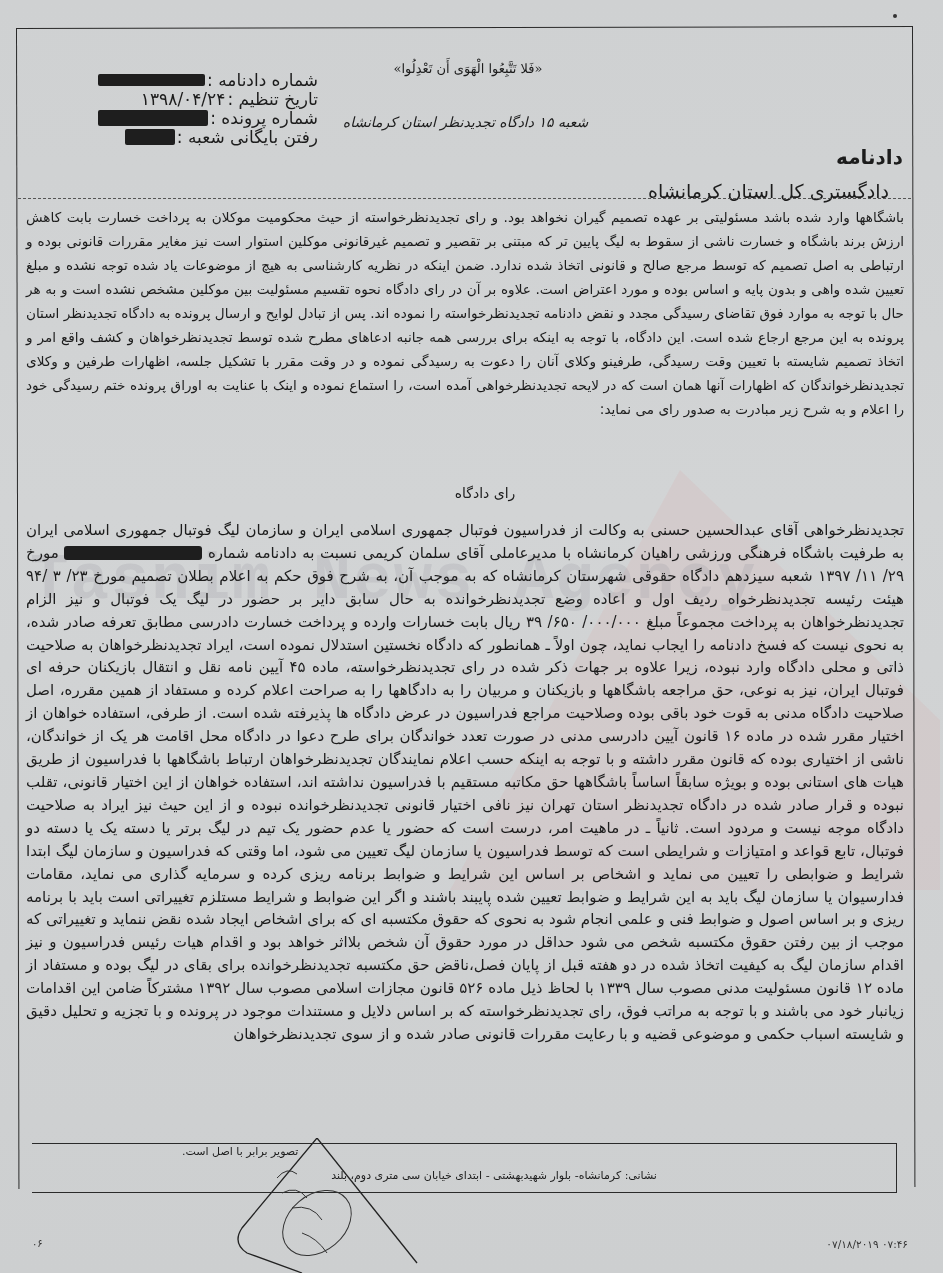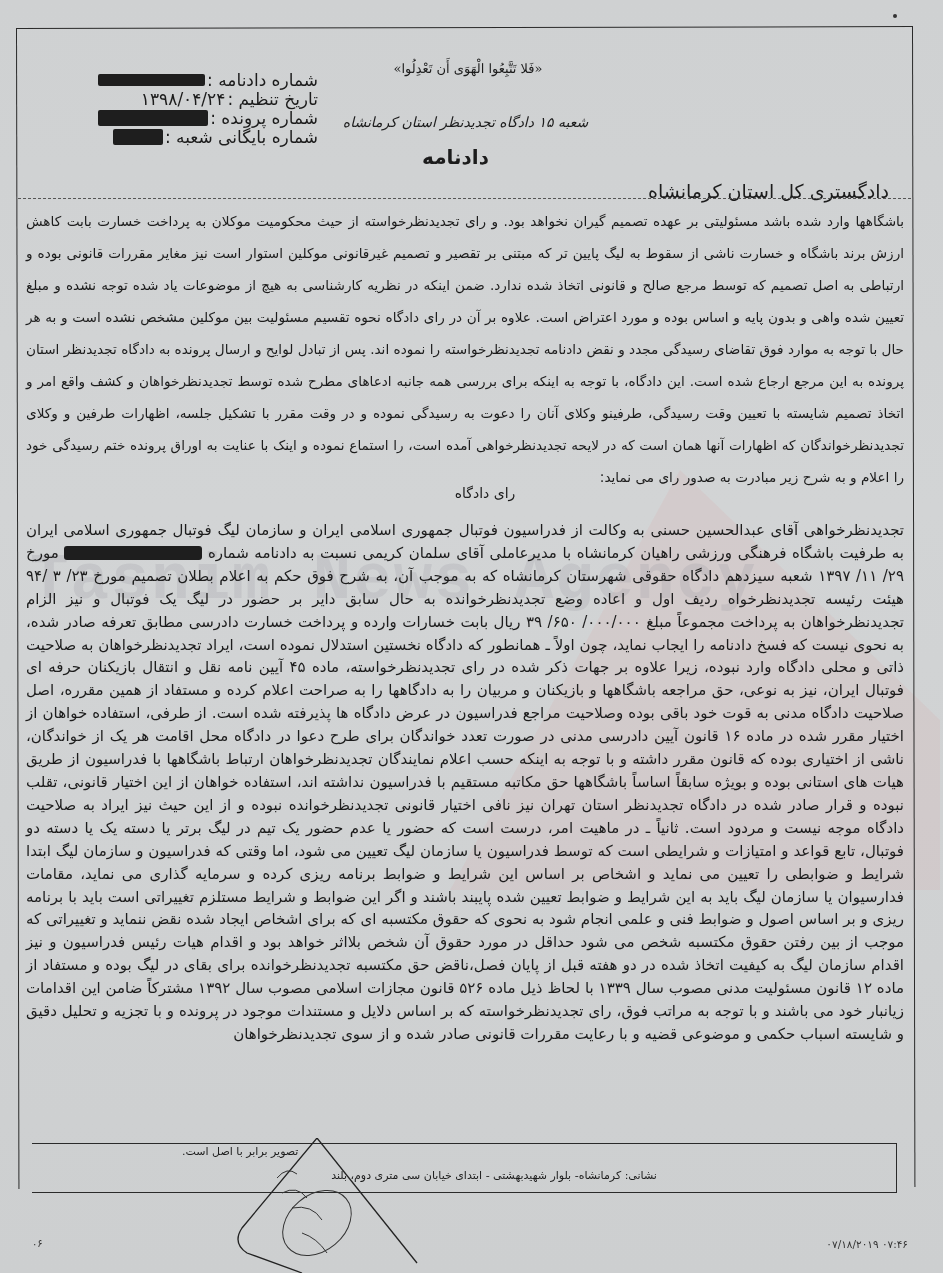--- a/index.html
+++ b/index.html
@@ -66,21 +66,20 @@
       position: absolute;
       top: 84px; left: 0; right: 0;
       text-align: center;
       font-size: 14px;
       padding-left: 20px;
       font-style: italic;
     }
     .doc-title {
       position: absolute;
       top: 115px; left: 0; right: 0;
-      text-align: center;
       font-size: 20px;
       font-weight: bold;
     }
     .court-name {
       position: absolute;
       top: 150px; right: 14px;
       font-size: 19px;
     }
     .meta {
       position: absolute;
@@ -111,21 +110,21 @@
       border-top: 1px dashed #555;
     }
     .body-text {
       position: absolute;
       left: 26px; top: 205px;
       width: 878px;
       direction: rtl;
       text-align: justify;
       text-align-last: right;
       font-size: 13.6px;
-      line-height: 32px;
+      line-height: 24px;
     }
     .body-text p {
       margin: 0;
     }
     .section-title {
       position: absolute;
       left: 26px; top: 485px;
       width: 878px;
       text-align: center;
       direction: rtl;
@@ -228,21 +227,21 @@
       </div>
       <div class="meta-row">
         <span class="meta-label">تاریخ تنظیم :</span>
         <span>۱۳۹۸/۰۴/۲۴</span>
       </div>
       <div class="meta-row">
         <span class="meta-label">شماره پرونده :</span>
         <span class="redact" style="width:118px;height:16px"></span>
       </div>
       <div class="meta-row">
-        <span class="meta-label">شماره بایگانی شعبه :</span>
+        <span class="meta-label">رفتن بایگانی شعبه :</span>
         <span class="redact" style="width:50px;height:16px"></span>
       </div>
     </div>
   </div>
 
   <div class="header-rule"></div>
 
   <div class="body-text">
     <p>باشگاهها وارد شده باشد مسئولیتی بر عهده تصمیم گیران نخواهد بود. و رای تجدیدنظرخواسته از حیث محکومیت موکلان به پرداخت خسارت بابت کاهش ارزش برند باشگاه و خسارت ناشی از سقوط به لیگ پایین تر که مبتنی بر تقصیر و تصمیم غیرقانونی موکلین استوار است نیز مغایر مقررات قانونی بوده و ارتباطی به اصل تصمیم که توسط مرجع صالح و قانونی اتخاذ شده ندارد. ضمن اینکه در نظریه کارشناسی به هیچ از موضوعات یاد شده توجه نشده و مبلغ تعیین شده واهی و بدون پایه و اساس بوده و مورد اعتراض است. علاوه بر آن در رای دادگاه نحوه تقسیم مسئولیت بین موکلین مشخص نشده است و به هر حال با توجه به موارد فوق تقاضای رسیدگی مجدد و نقض دادنامه تجدیدنظرخواسته را نموده اند. پس از تبادل لوایح و ارسال پرونده به دادگاه تجدیدنظر استان پرونده به این مرجع ارجاع شده است. این دادگاه، با توجه به اینکه برای بررسی همه جانبه ادعاهای مطرح شده توسط تجدیدنظرخواهان و کشف واقع امر و اتخاذ تصمیم شایسته با تعیین وقت رسیدگی، طرفینو وکلای آنان را دعوت به رسیدگی نموده و در وقت مقرر با تشکیل جلسه، اظهارات طرفین و وکلای تجدیدنظرخواندگان که اظهارات آنها همان است که در لایحه تجدیدنظرخواهی آمده است، را استماع نموده و اینک با عنایت به اوراق پرونده ختم رسیدگی خود را اعلام و به شرح زیر مبادرت به صدور رای می نماید:</p>
   </div>

